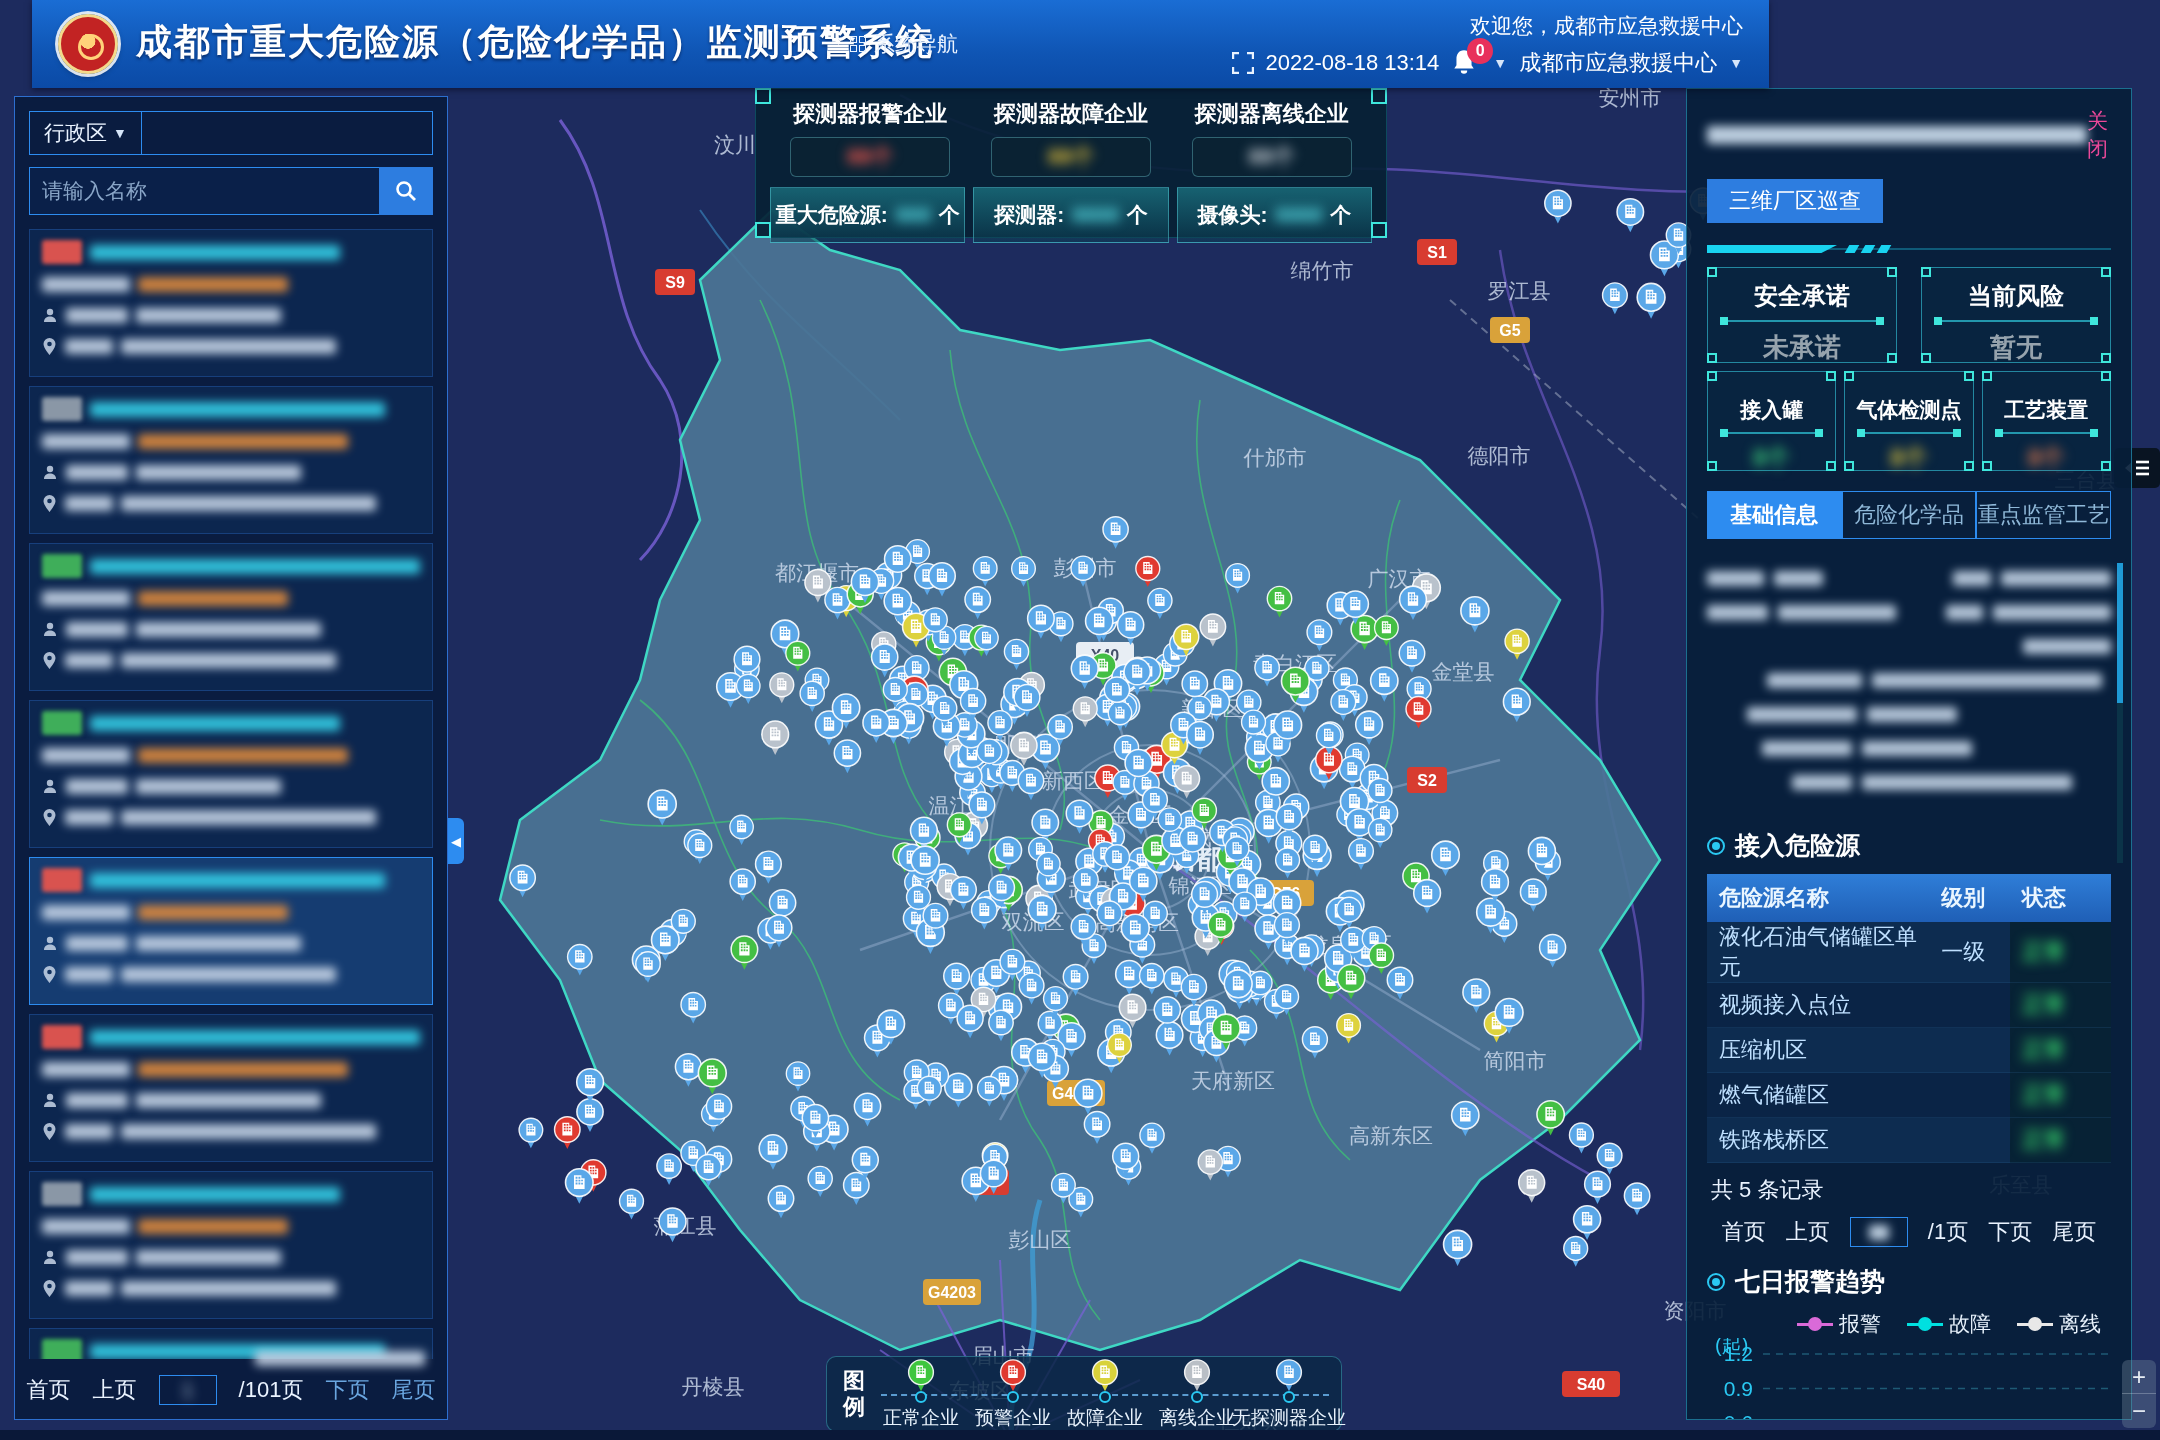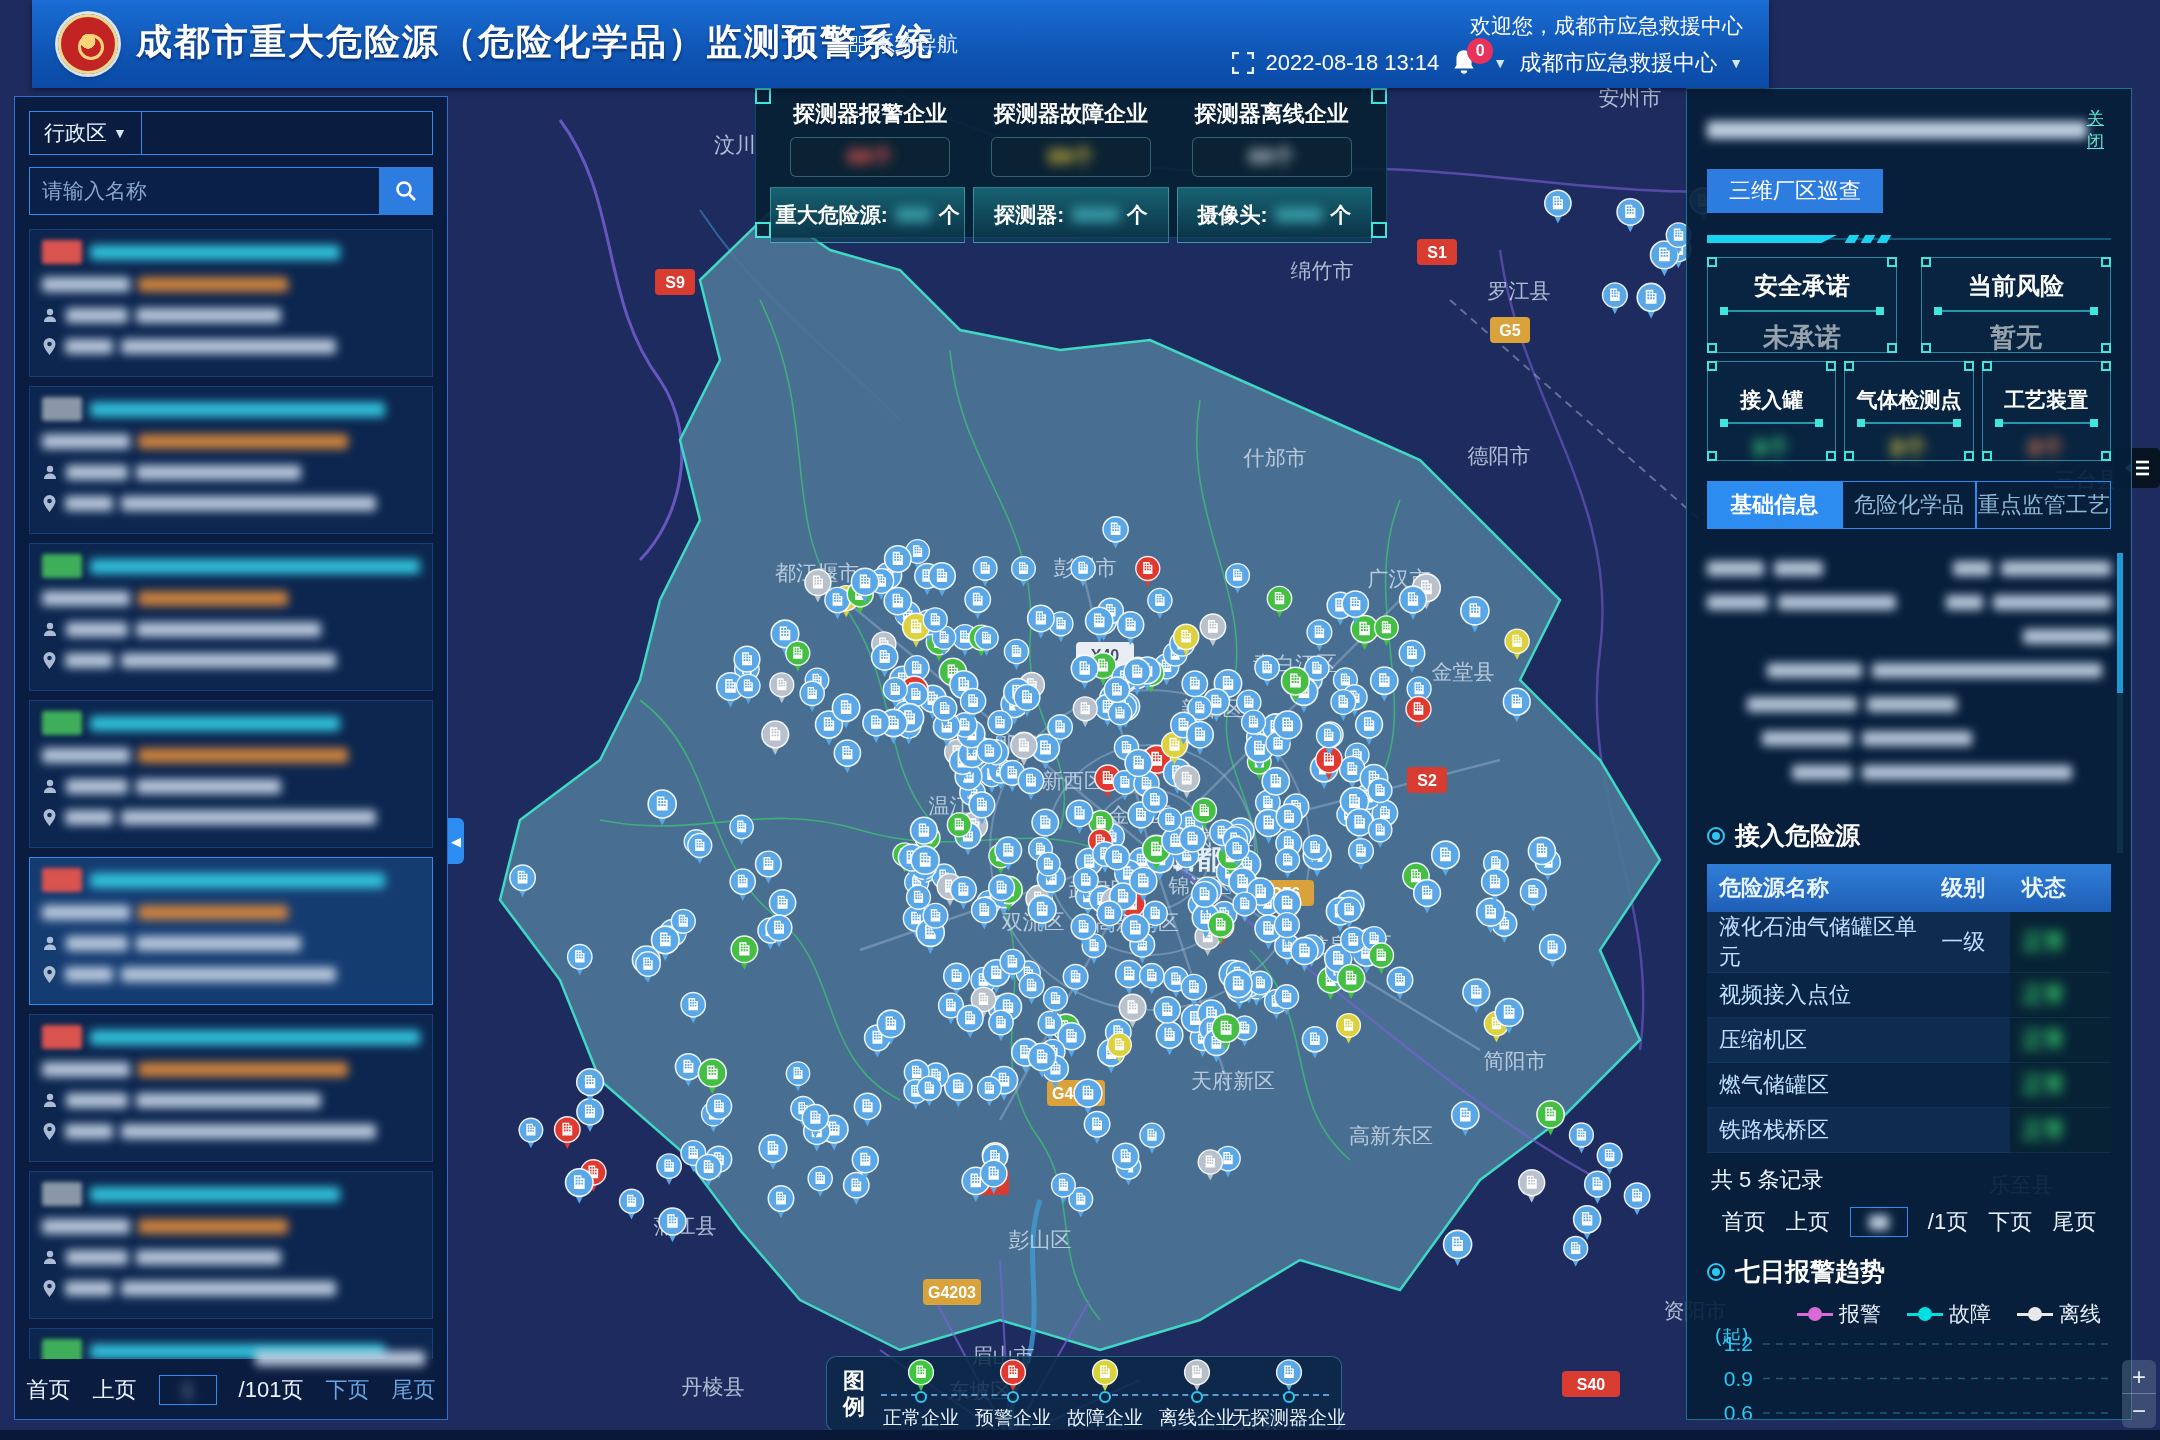--- a/index.html
+++ b/index.html
@@ -83,21 +83,21 @@
   #stats-row2 { display:flex; gap:8px; margin-top:10px; }
   .counter-cell { flex:1; height:56px; display:flex; align-items:center; justify-content:center; gap:8px;
     background:linear-gradient(180deg,rgba(34,150,160,.55),rgba(10,60,80,.55));
     border:1px solid rgba(90,220,230,.45); color:#fff; font-size:21px; font-weight:bold; }
   .counter-val { color:#5ae0e8; }
 
   
   #detail-panel { position:absolute; left:1686px; top:88px; width:446px; height:1332px; z-index:12;
     background:rgba(7,30,58,.92); border:1px solid #1b6f8f; padding:18px 20px; overflow:hidden; }
   #dp-title-row { display:flex; justify-content:space-between; align-items:center; }
-  #dp-close { color:#5eead4; font-size:17px; cursor:pointer;text-decoration:underline; }
+  #dp-close { color:#ec4899; font-size:21px; cursor:pointer; }
   #patrol-btn { margin-top:16px; width:176px; height:44px; background:#2d7de0; border:none;
     color:#fff; font-size:22px; cursor:pointer; }
   #dp-deco { margin:22px 0 14px; position:relative; height:8px; }
   #dp-deco .bar { position:absolute; left:0; top:0; width:130px; height:8px; background:#19d3f0;
     clip-path:polygon(0 0,100% 0,88% 100%,0 100%); }
   #dp-deco .t1,#dp-deco .t2,#dp-deco .t3 { position:absolute; top:0; width:10px; height:8px;
     background:#19d3f0; transform:skewX(-30deg); }
   #dp-deco .t1{left:140px;} #dp-deco .t2{left:156px;} #dp-deco .t3{left:172px;}
   #dp-deco .line { position:absolute; left:0; top:3px; width:100%; height:2px; background:#0f5a78; }
   .brk-box { position:relative; border:1px solid rgba(42,160,184,.8); background:rgba(10,44,70,.4);

